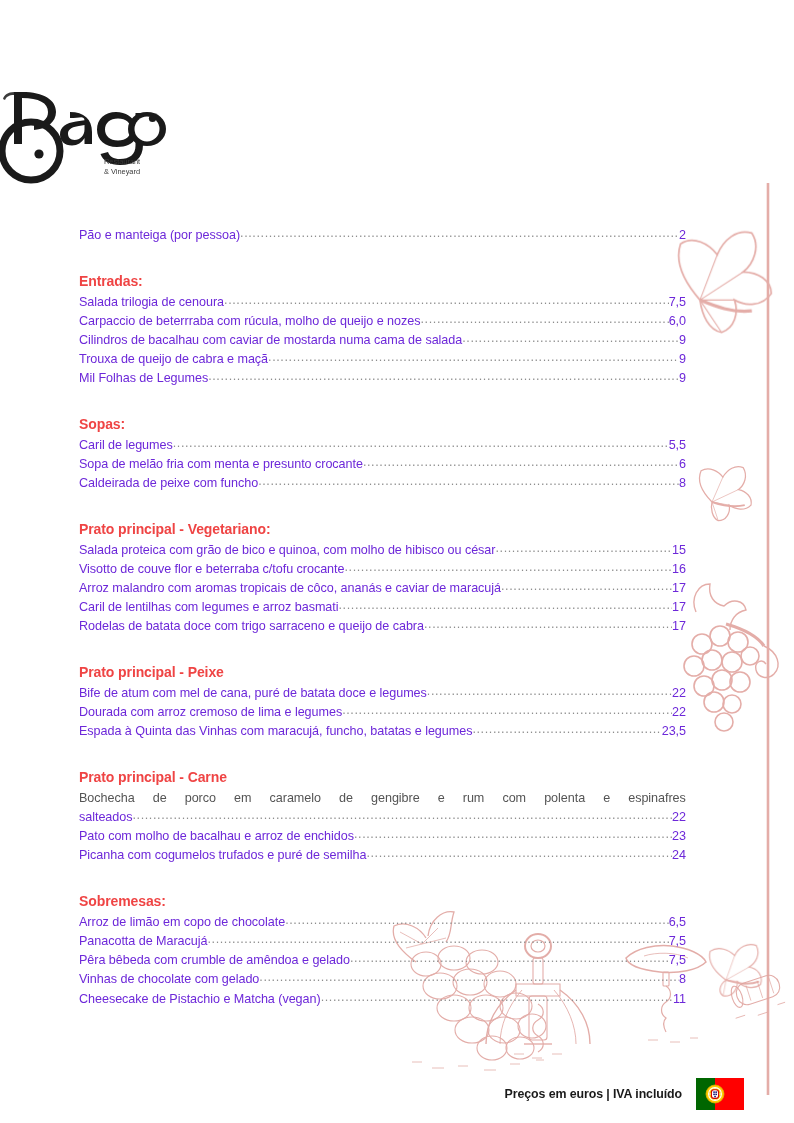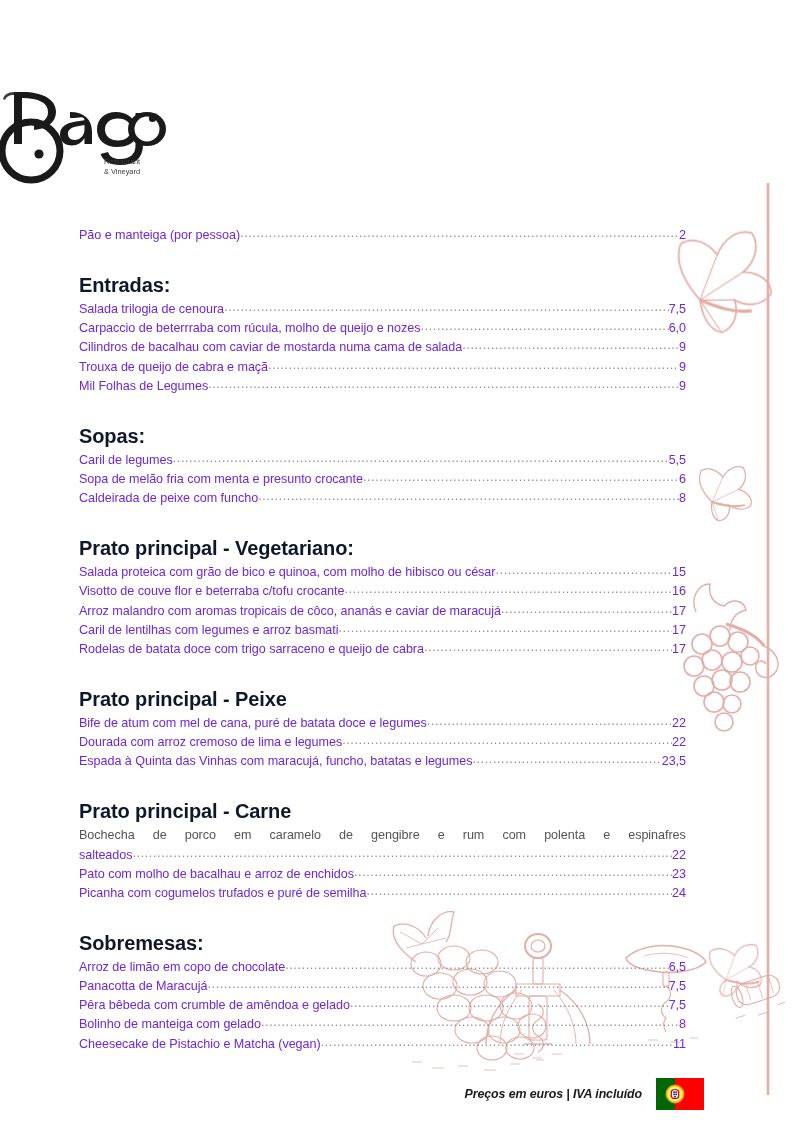--- a/index.html
+++ b/index.html
@@ -40,22 +40,22 @@
     position: absolute;
     top: 226px;
     left: 79px;
     width: 607px;
     z-index: 2;
   }
 
   .menu-section { margin: 0; }
 
   .section-title {
-    color: #0f172a;
-    font-size: 20px;
+    color: #ef4444;
+    font-size: 14px;
     font-weight: bold;
     letter-spacing: -0.1px;
     margin: 0 0 2px 0;
     line-height: 1.25;
   }
 
   .section-gap-lg { height: 28px; }
 
   .item {
     display: flex;
@@ -103,23 +103,22 @@
   
   #footer {
     position: absolute;
     left: 0;
     top: 1078px;
     width: 794px;
     z-index: 3;
     display: flex;
     align-items: center;
     justify-content: flex-end;
-    padding-right: 90px;
+    padding-right: 50px;
     box-sizing: border-box;
-    font-style: italic;
   }
   #footer-text {
     font-size: 12.4px;
     font-weight: bold;
     color: #1a1a1a;
     letter-spacing: -0.1px;
     margin-right: 14px;
   }
   #flag { display: block; }
 </style>
@@ -438,21 +437,21 @@
           <span class="item-name">Panacotta de Maracujá</span>
           <span class="leader"></span>
           <span class="price">7,5</span>
         </div>
         <div class="item">
           <span class="item-name">Pêra bêbeda com crumble de amêndoa e gelado</span>
           <span class="leader"></span>
           <span class="price">7,5</span>
         </div>
         <div class="item">
-          <span class="item-name">Bolinho de manteiga com gelado</span>
+          <span class="item-name">Vinhas de chocolate com gelado</span>
           <span class="leader"></span>
           <span class="price">8</span>
         </div>
         <div class="item">
           <span class="item-name">Cheesecake de Pistachio e Matcha (vegan)</span>
           <span class="leader"></span>
           <span class="price">11</span>
         </div>
       </div>
     </div>

